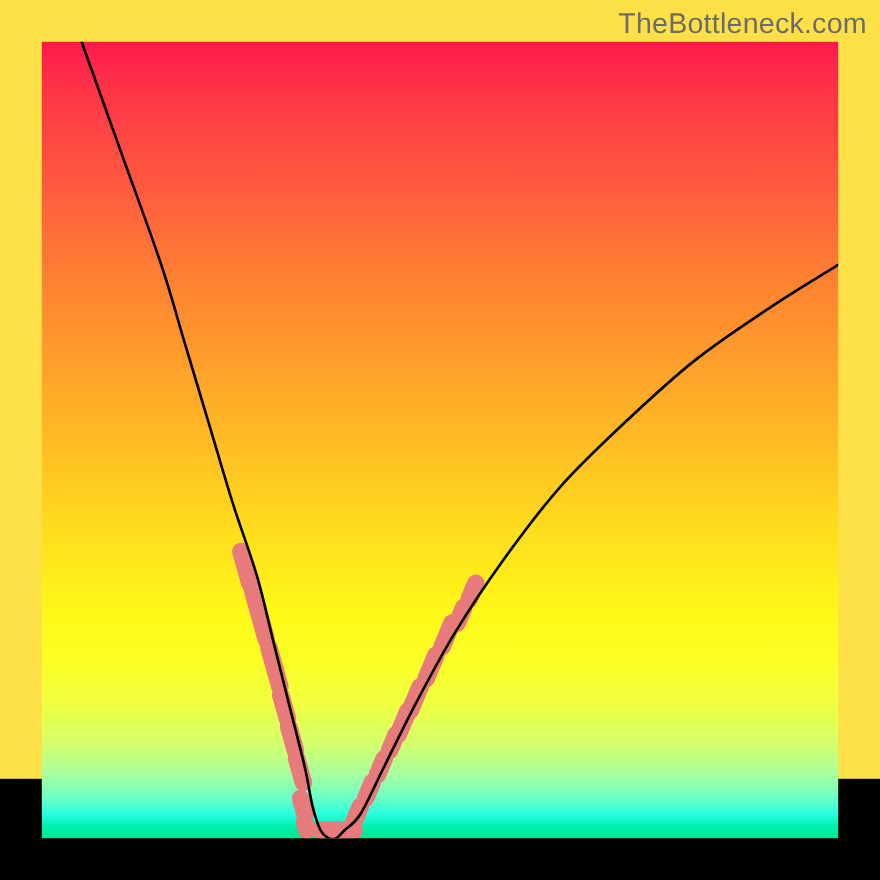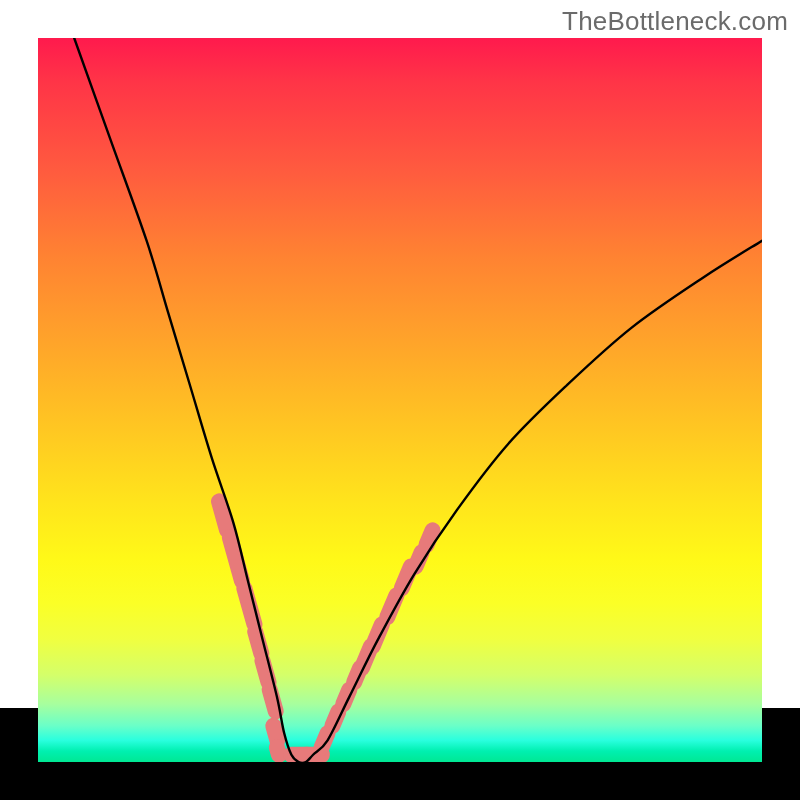--- a/index.html
+++ b/index.html
@@ -10,21 +10,21 @@
     overflow: hidden;
     background: #000;
     font-family: Arial, Helvetica, sans-serif;
   }
   .frame {
     position: absolute;
     top: 0;
     left: 0;
     width: 800px;
     height: 708px;
-    background: #ffffff;
+    background: #fde047;
   }
   .plot-area {
     position: absolute;
     top: 38px;
     left: 38px;
     width: 724px;
     height: 724px;
     background: linear-gradient(to bottom,
       #ff1a4d 0%,
       #ff3447 6%,

